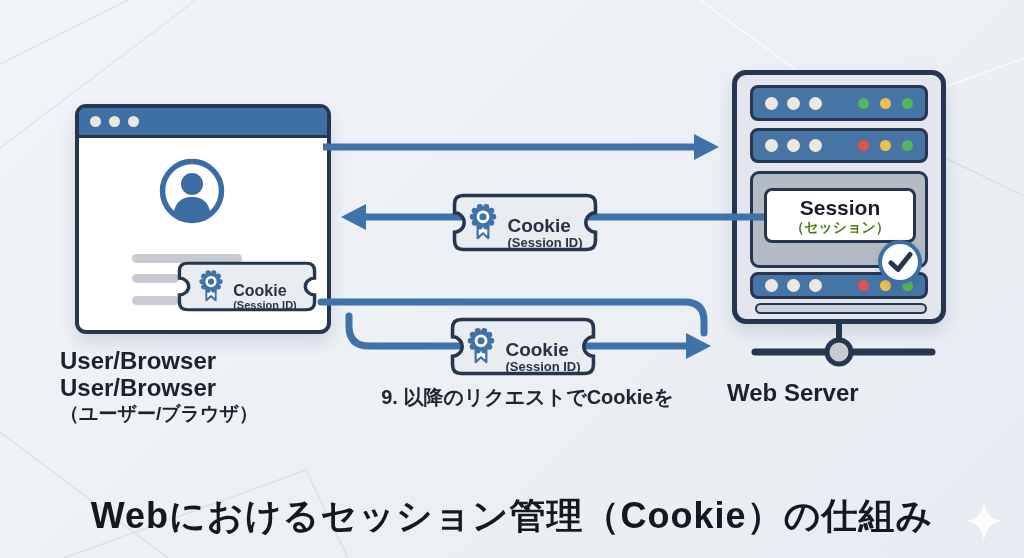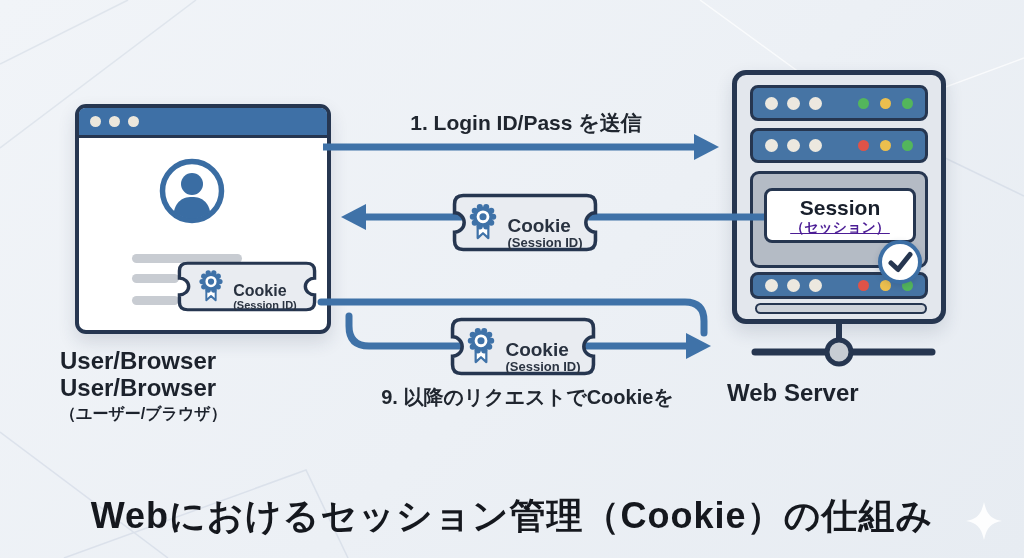--- a/index.html
+++ b/index.html
@@ -45,21 +45,21 @@
   .panel{
     position:absolute;left:13px;top:96px;width:178px;height:97px;background:#b4bbc5;
     border:3px solid #263650;border-radius:9px;box-sizing:border-box;
   }
   .sessionbox{
     position:absolute;left:11px;top:14px;width:152px;height:55px;background:#ffffff;
     border:3px solid #263650;border-radius:8px;box-sizing:border-box;
     display:flex;flex-direction:column;align-items:center;justify-content:center;
   }
   .session-title{font-size:21px;font-weight:bold;color:#181f2b;line-height:23px;}
-  .session-sub{font-size:14px;font-weight:bold;color:#4c1d95;line-height:16px;text-decoration:underline;}
+  .session-sub{font-size:14px;font-weight:bold;color:#4d7c0f;line-height:16px;}
   .slot{
     position:absolute;left:18px;top:228px;width:172px;height:11px;background:#ced3da;
     border:2px solid #263650;border-radius:6px;box-sizing:border-box;
   }
   .checkbadge{
     left:878px;top:240px;width:44px;height:44px;border-radius:50%;background:#ffffff;
     border:4px solid #3c6fa5;box-sizing:border-box;z-index:6;
     box-shadow:0 2px 6px rgba(35,50,75,.18);
   }
 
@@ -74,21 +74,21 @@
   .tk-sub{font-weight:bold;color:#2b3442;line-height:1.1;}
   .ticket.md{width:146px;height:59px;}
   .ticket.md .tk-title{font-size:19px;} .ticket.md .tk-sub{font-size:13px;}
   .ticket.sm{width:140px;height:51px;}
   .ticket.sm .tk-title{font-size:16px;} .ticket.sm .tk-sub{font-size:11px;}
 
   
   .steplabel{position:absolute;text-align:center;font-weight:bold;color:#20262f;z-index:4;}
   .entity-label{position:absolute;text-align:left;color:#1c222c;}
   .entity-label .en{font-size:24px;font-weight:bold;line-height:27px;}
-  .entity-label .jp{font-size:16px;font-weight:bold;line-height:26px;}
+  .entity-label .jp{font-size:19px;font-weight:bold;line-height:26px;}
   .main-title{
     position:absolute;left:0;right:0;top:492px;text-align:center;
     font-size:36px;font-weight:bold;color:#15181e;letter-spacing:1px;
   }
   .layer{left:0;top:0;z-index:3;pointer-events:none;}
   .deco{left:0;top:0;z-index:0;pointer-events:none;}
 </style>
 </head>
 <body>
 
@@ -205,21 +205,20 @@
       <polygon points="366,204 341,217 366,230" fill="#3f72a8"></polygon>
     </g>
 
     <g>
       <path d="M321,302 H685 Q704,302 704,321 V333" fill="none" stroke="#3f72a8" stroke-width="7" stroke-linecap="round"></path>
       <path d="M349,316 V326 Q349,346 369,346 H688" fill="none" stroke="#3f72a8" stroke-width="7" stroke-linecap="round"></path>
       <polygon points="686,333 711,346 686,359" fill="#3f72a8"></polygon>
     </g>
   </svg>
 
-  <div class="steplabel" style="left:330px;top:109px;width:392px;font-size:21px;">1. Login ID/Pass を送信</div>
   <div class="steplabel" style="left:355px;top:385px;width:345px;font-size:20px;line-height:24px;">
     <div>9. 以降のリクエストでCookieを</div>
   </div>
 
   <div class="ticket sm" style="left:177px;top:261px;">
     <svg class="shape" viewBox="0 0 144 58" preserveAspectRatio="none">
       <path d="M11,2.5 H133 Q141.5,2.5 141.5,11 V19.5 A9.5,9.5 0 0 0 141.5,38.5 V47 Q141.5,55.5 133,55.5 H11 Q2.5,55.5 2.5,47 V38.5 A9.5,9.5 0 0 0 2.5,19.5 V11 Q2.5,2.5 11,2.5 Z" fill="#e9ecf1" stroke="#263650" stroke-width="3.5"></path>
     </svg>
     <div class="content">
       <svg width="28" height="38" viewBox="0 0 36 46">

